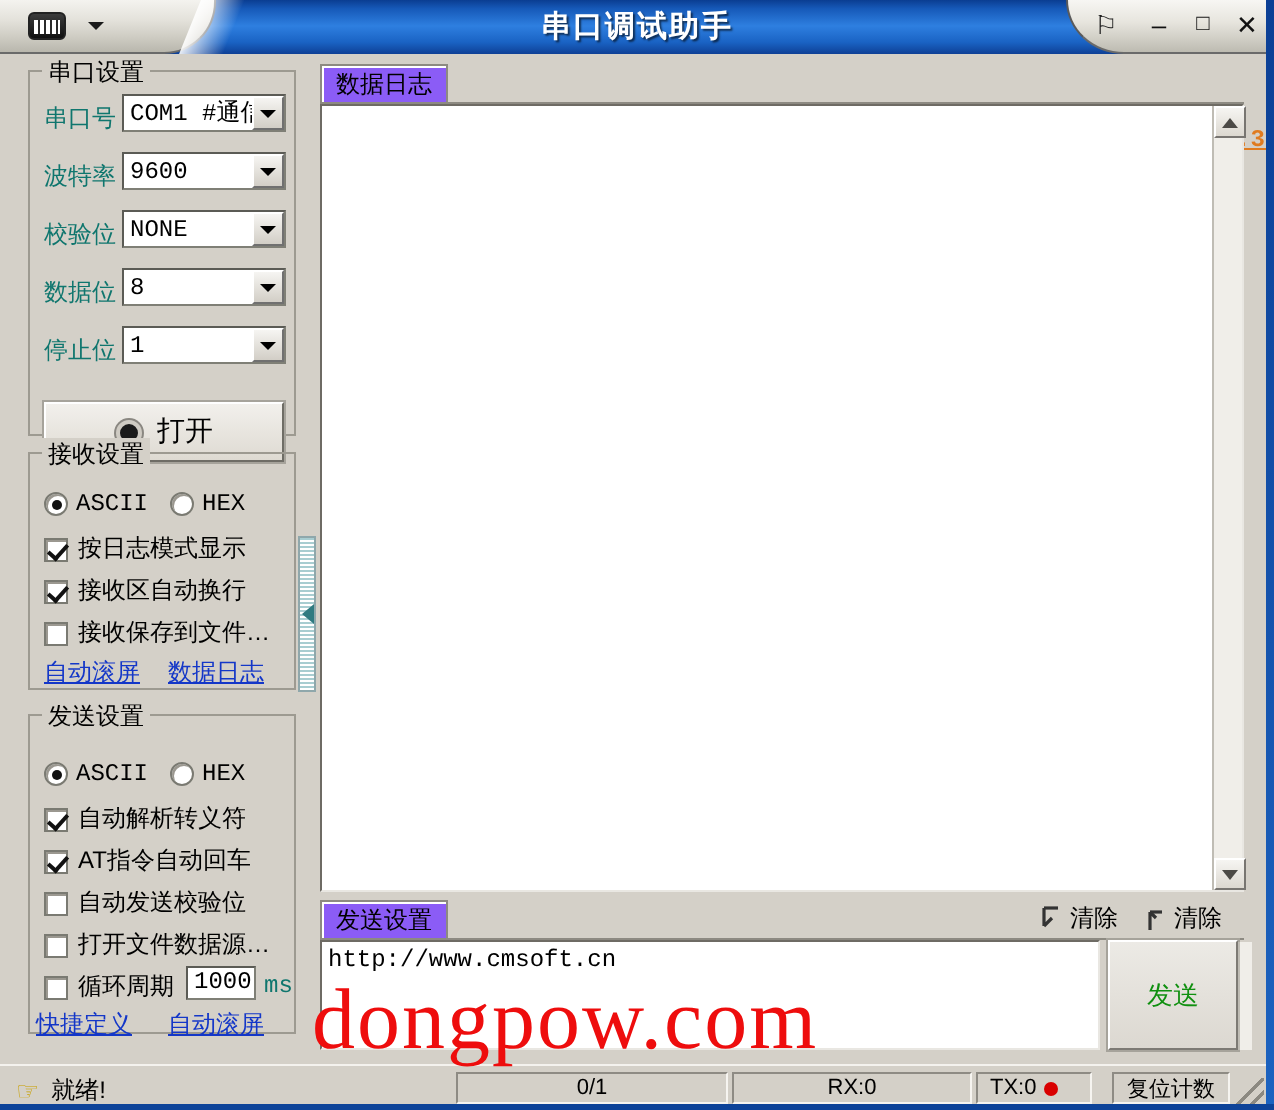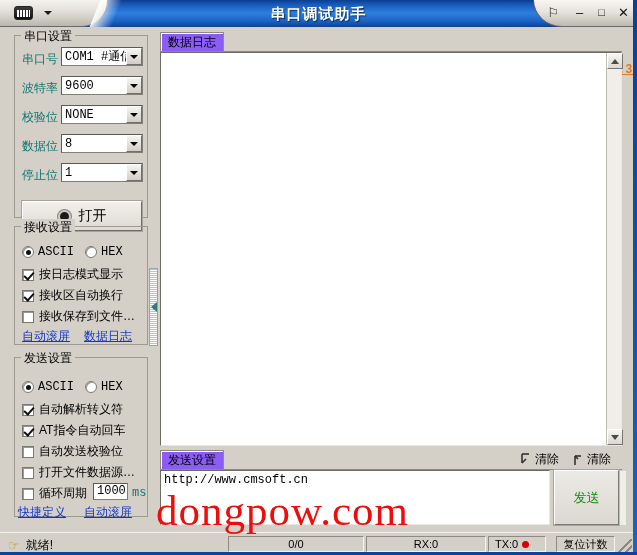--- a/index.html
+++ b/index.html
@@ -608,21 +608,21 @@
     <div class="vscroll" style="left:619px; top:444px; width:7px; height:54px;"></div>
   </div>
 
   <div class="watermark">dongpow.com</div>
 
   <div class="statusbar">
     <div class="sb-ready">
       <span class="hand-icon">☞</span>
       <span>就绪!</span>
     </div>
-    <div class="sb-cell" style="left:228px; width:136px;">0/0</div>
+    <div class="sb-cell" style="left:228px; width:136px;">0/1</div>
     <div class="sb-cell" style="left:366px; width:120px;">RX:0</div>
     <div class="sb-cell" style="left:488px; width:58px; justify-content:flex-start; padding-left:6px;">
       <span>TX:0</span>
       <span class="sb-led"></span>
     </div>
     <div class="sb-cell" style="left:556px; width:59px;">复位计数</div>
     <div class="grip"></div>
   </div>
 
   <div class="blue-edge"></div>

